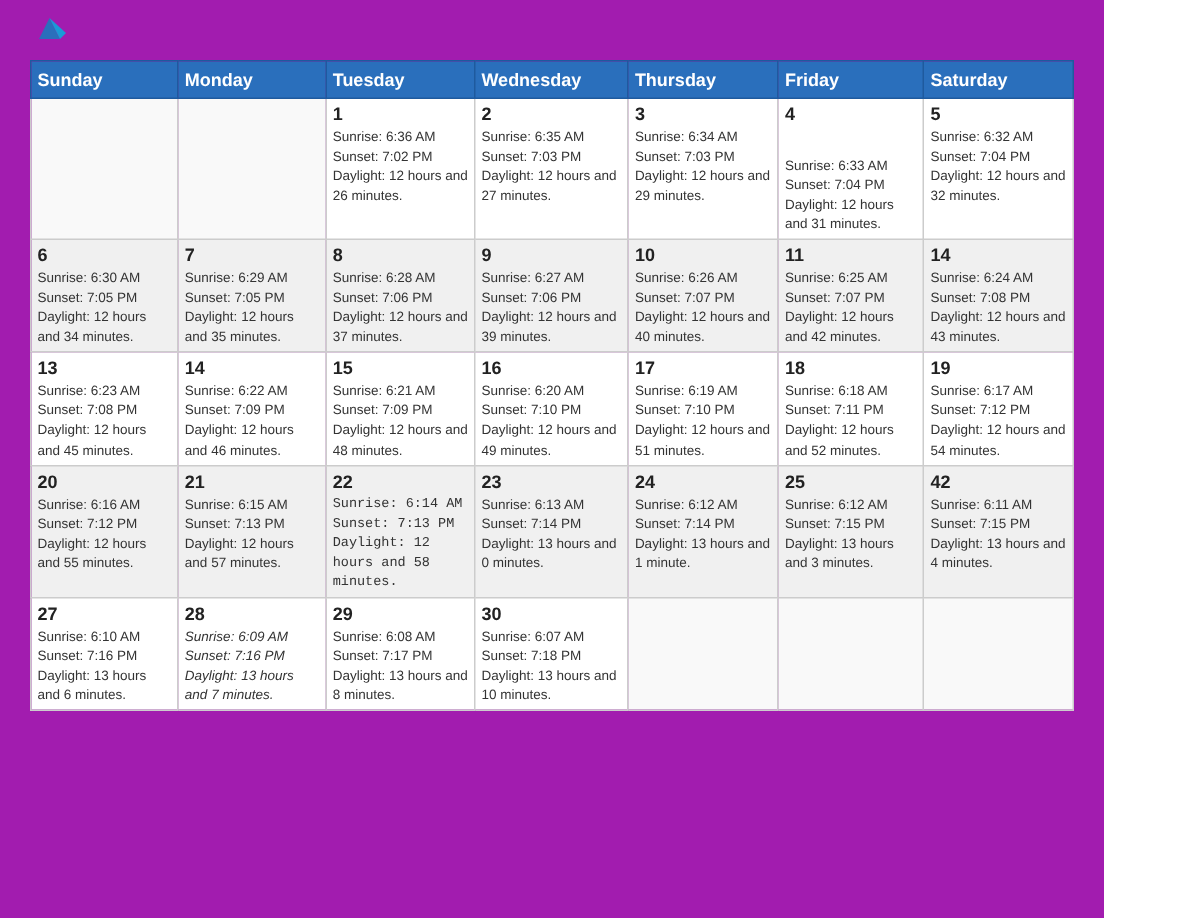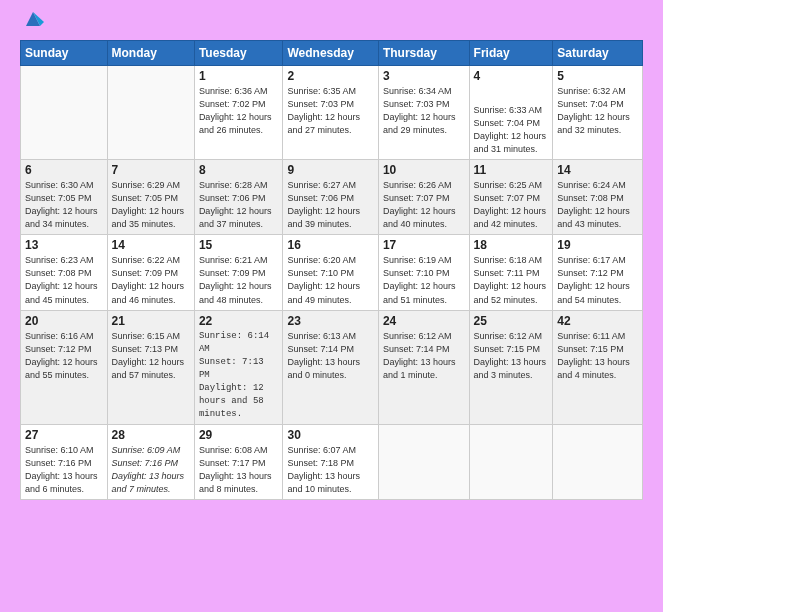--- a/index.html
+++ b/index.html
@@ -3,23 +3,23 @@
   <meta charset="utf-8">
   <style>
     * { box-sizing: border-box; margin: 0; padding: 0; }
     body {
       font-family: Arial, sans-serif;
       background: #fff;
       width: 792px;
       min-height: 612px;
     }
     .page {
-      width: 663px;
+      width: 736px;
       min-height: 612px;
-      background: #f0abfc;
+      background: #a21caf;
       padding: 16px 20px 16px 20px;
     }
     .header {
       display: flex;
       justify-content: space-between;
       align-items: flex-start;
       margin-bottom: 10px;
     }
     .logo {
       display: flex;

